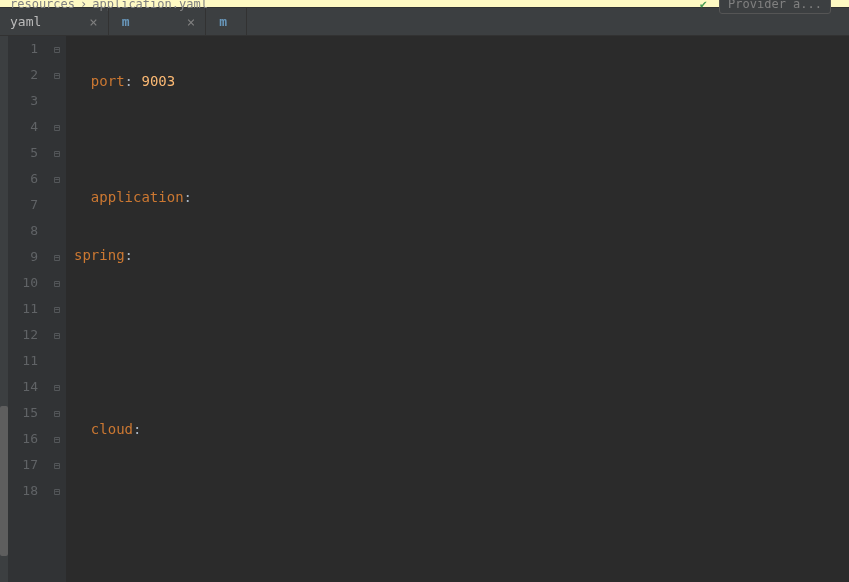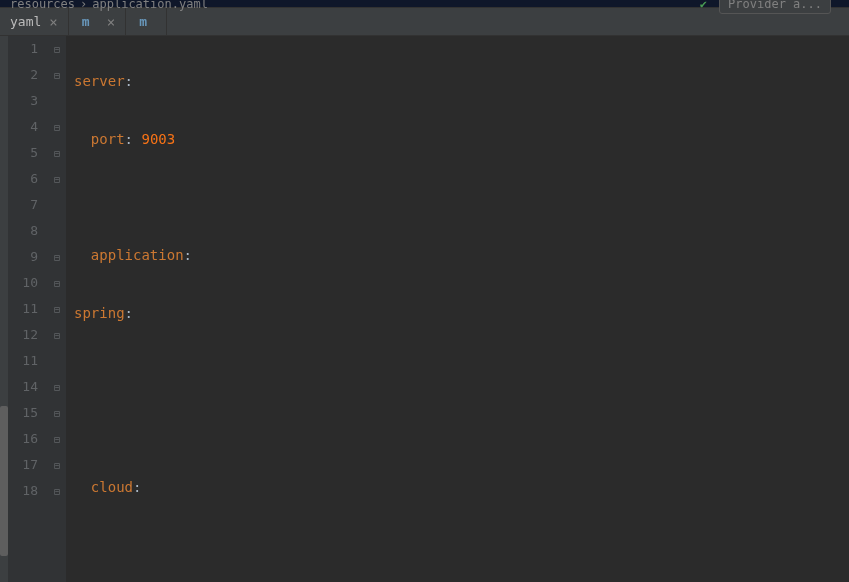--- a/index.html
+++ b/index.html
@@ -7,21 +7,21 @@
       background: #2b2b2b;
       font-family: 'Consolas', 'Monaco', monospace;
       font-size: 14px;
       color: #a9b7c6;
       width: 849px;
       height: 582px;
       overflow: hidden;
     }
     .breadcrumb {
       height: 8px;
-      background: #0f172a;
+      background: #fef9c3;
       border-bottom: 1px solid #323232;
       padding: 0 10px;
       display: flex;
       align-items: center;
       font-size: 12px;
       color: #808080;
     }
     .breadcrumb-item { margin-right: 5px; }
     .tabs {
       background: #3c3f41;
@@ -32,20 +32,21 @@
     }
     .tab {
       display: flex;
       align-items: center;
       padding: 0 10px;
       color: #bbbbbb;
       font-size: 13px;
       border-right: 1px solid #323232;
       cursor: pointer;
       white-space: nowrap;
+      gap: 40px;
     }
     .tab-icon {
       width: 14px;
       height: 14px;
       margin-right: 6px;
       display: inline-flex;
       align-items: center;
       justify-content: center;
     }
     .tab-close {
@@ -98,21 +99,21 @@
       padding: 0 8px;
       font-size: 14px;
       white-space: pre;
     }
     .code-line {
       height: 26px;
       line-height: 26px;
     }
     .key { color: #cc7832; }
     .value { color: #a9b7c6; }
-    .number { color: #f97316; }
+    .number { color: #fdba74; }
     .colon { color: #a9b7c6; }
     .top-right {
       margin-left: auto;
       display: flex;
       align-items: center;
       gap: 12px;
       padding-right: 8px;
       color: #808080;
     }
     .green-fig { color: #499c54; font-size: 12px; }
@@ -183,21 +184,20 @@
     <div class="fold-mark">⊟</div>
     <div class="fold-mark">⊟</div>
     <div class="fold-mark"></div>
     <div class="fold-mark">⊟</div>
     <div class="fold-mark">⊟</div>
     <div class="fold-mark">⊟</div>
     <div class="fold-mark">⊟</div>
     <div class="fold-mark">⊟</div>
   </div>
   <div class="code">
-    <div class="code-line"><span class="key">server</span><span class="colon">:</span></div>
     <div class="code-line">  <span class="key">port</span><span class="colon">:</span> <span class="number">9003</span></div>
     <div class="code-line"></div>
     <div class="code-line">  <span class="key">application</span><span class="colon">:</span></div>
     <div class="code-line"><span class="key">spring</span><span class="colon">:</span></div>
     <div class="code-line"></div>
     <div class="code-line"></div>
     <div class="code-line">  <span class="key">cloud</span><span class="colon">:</span></div>
     
     
     

